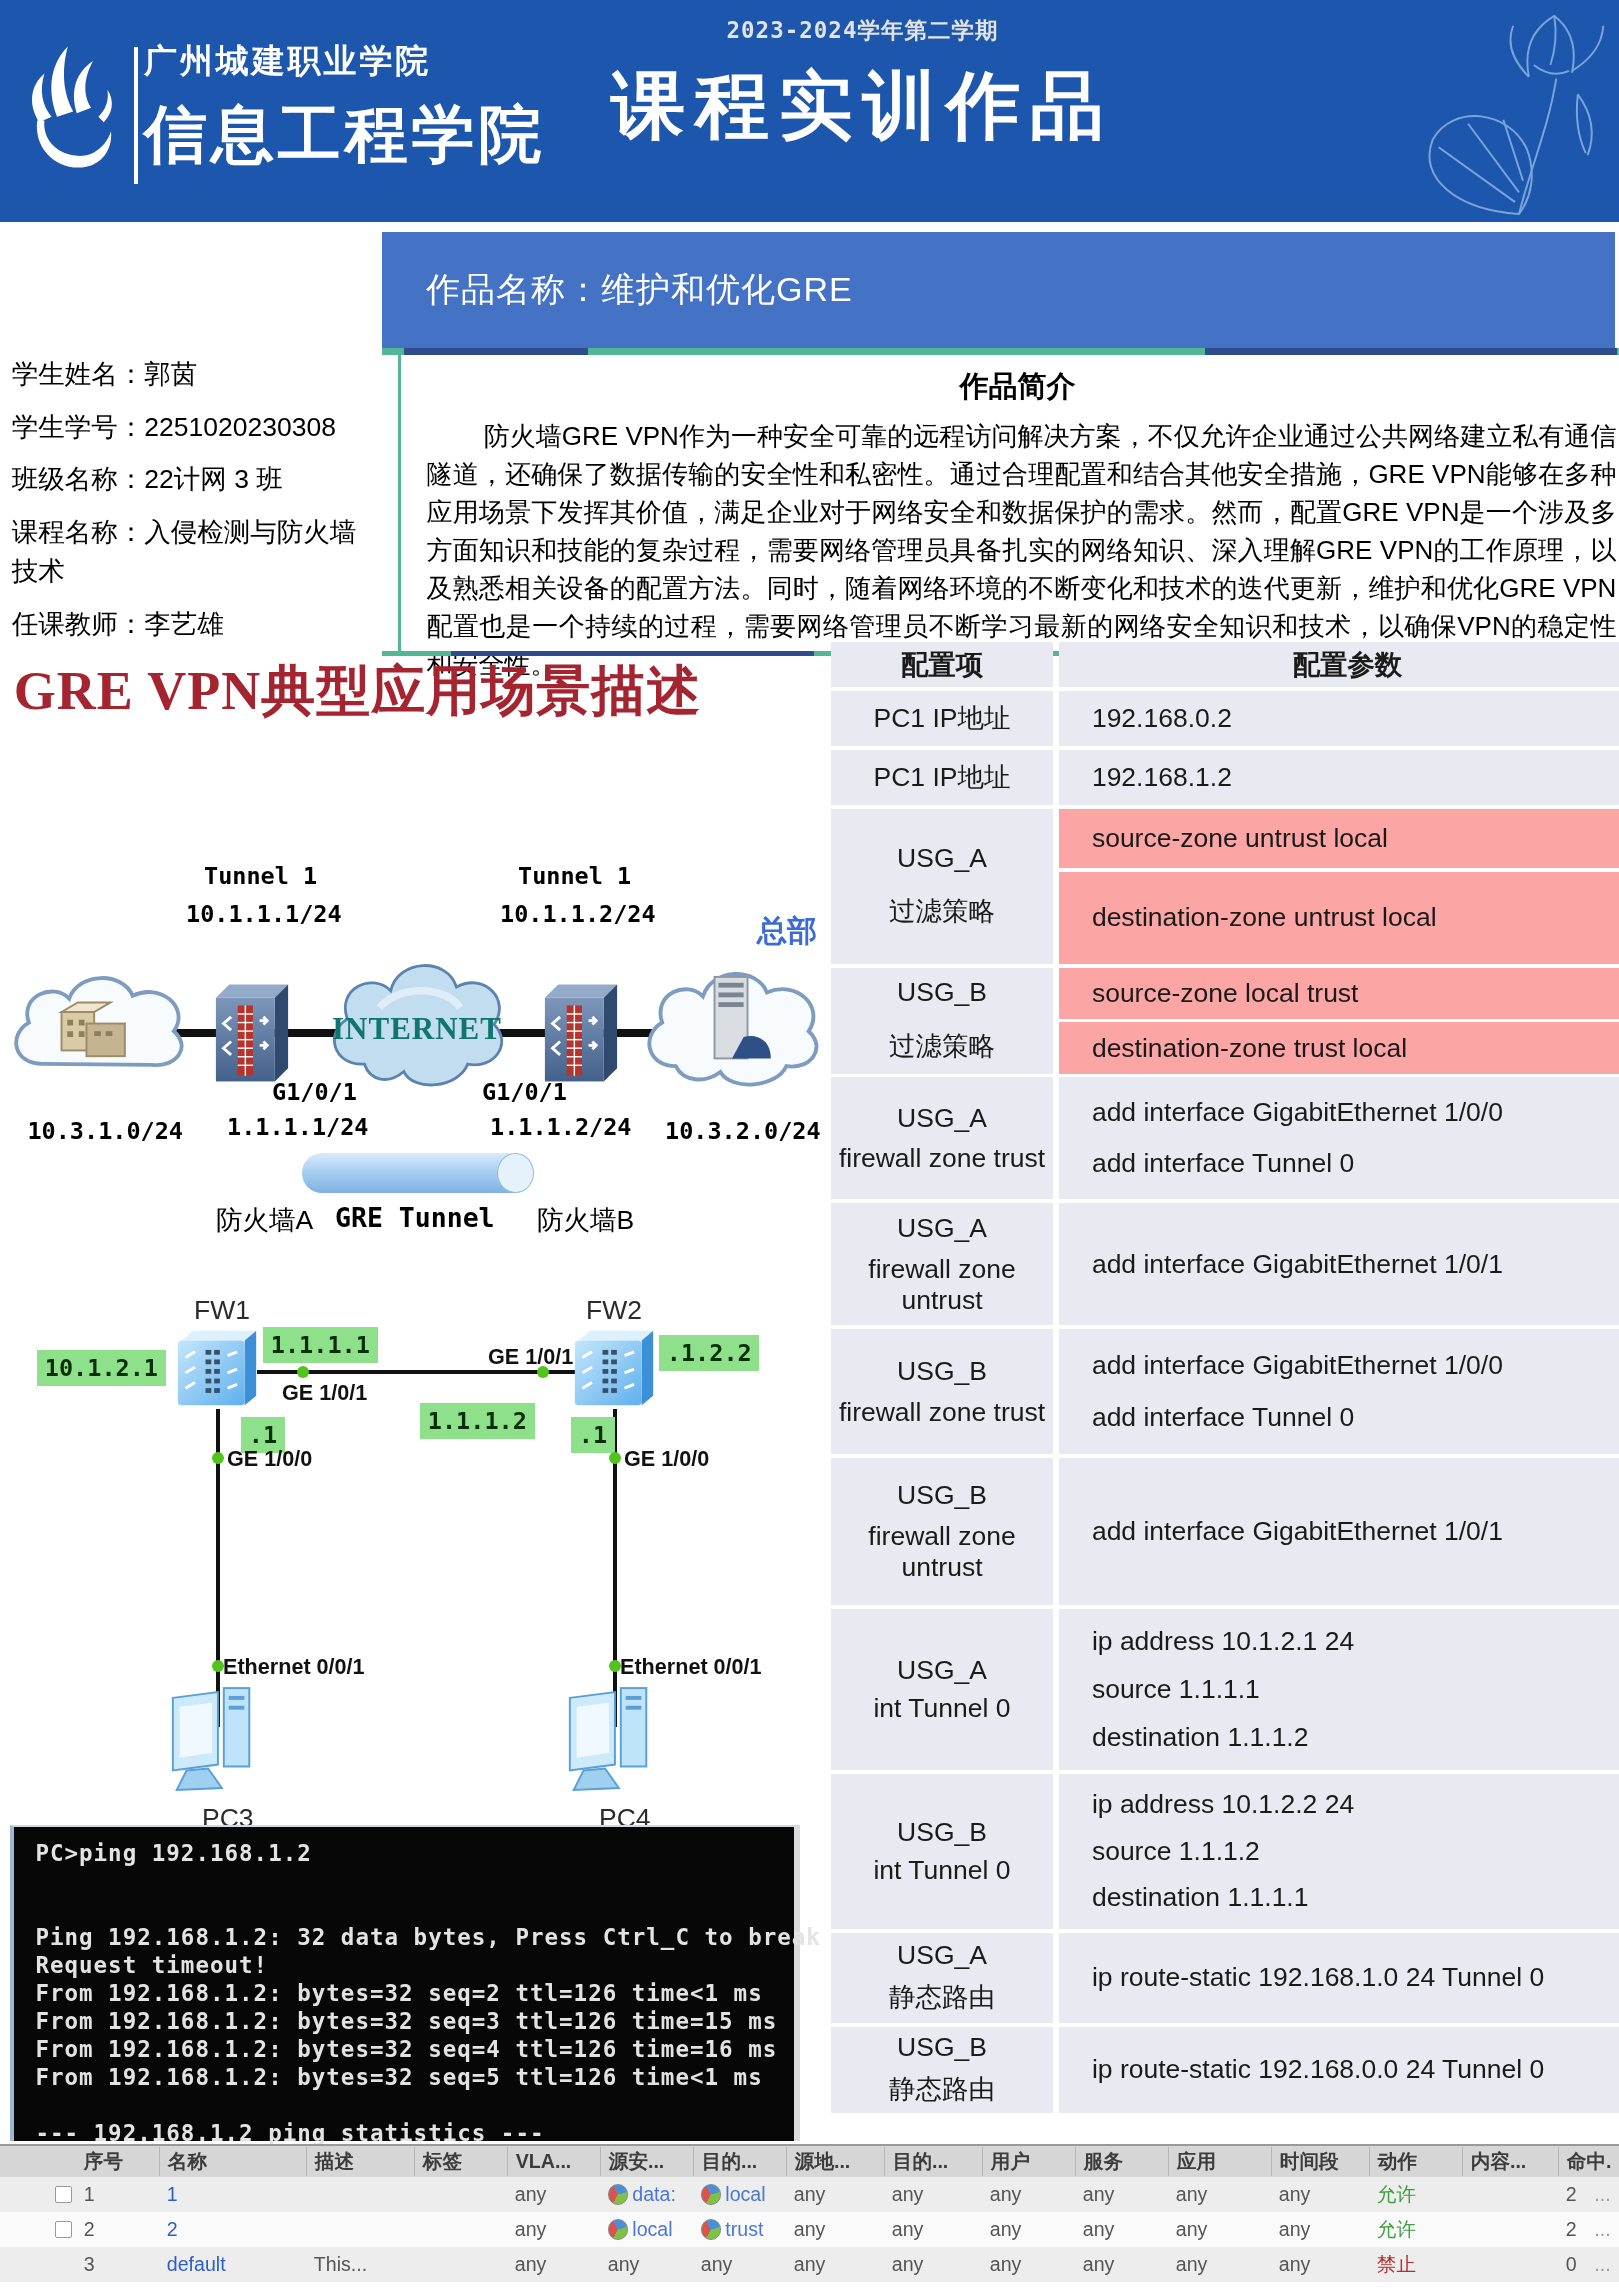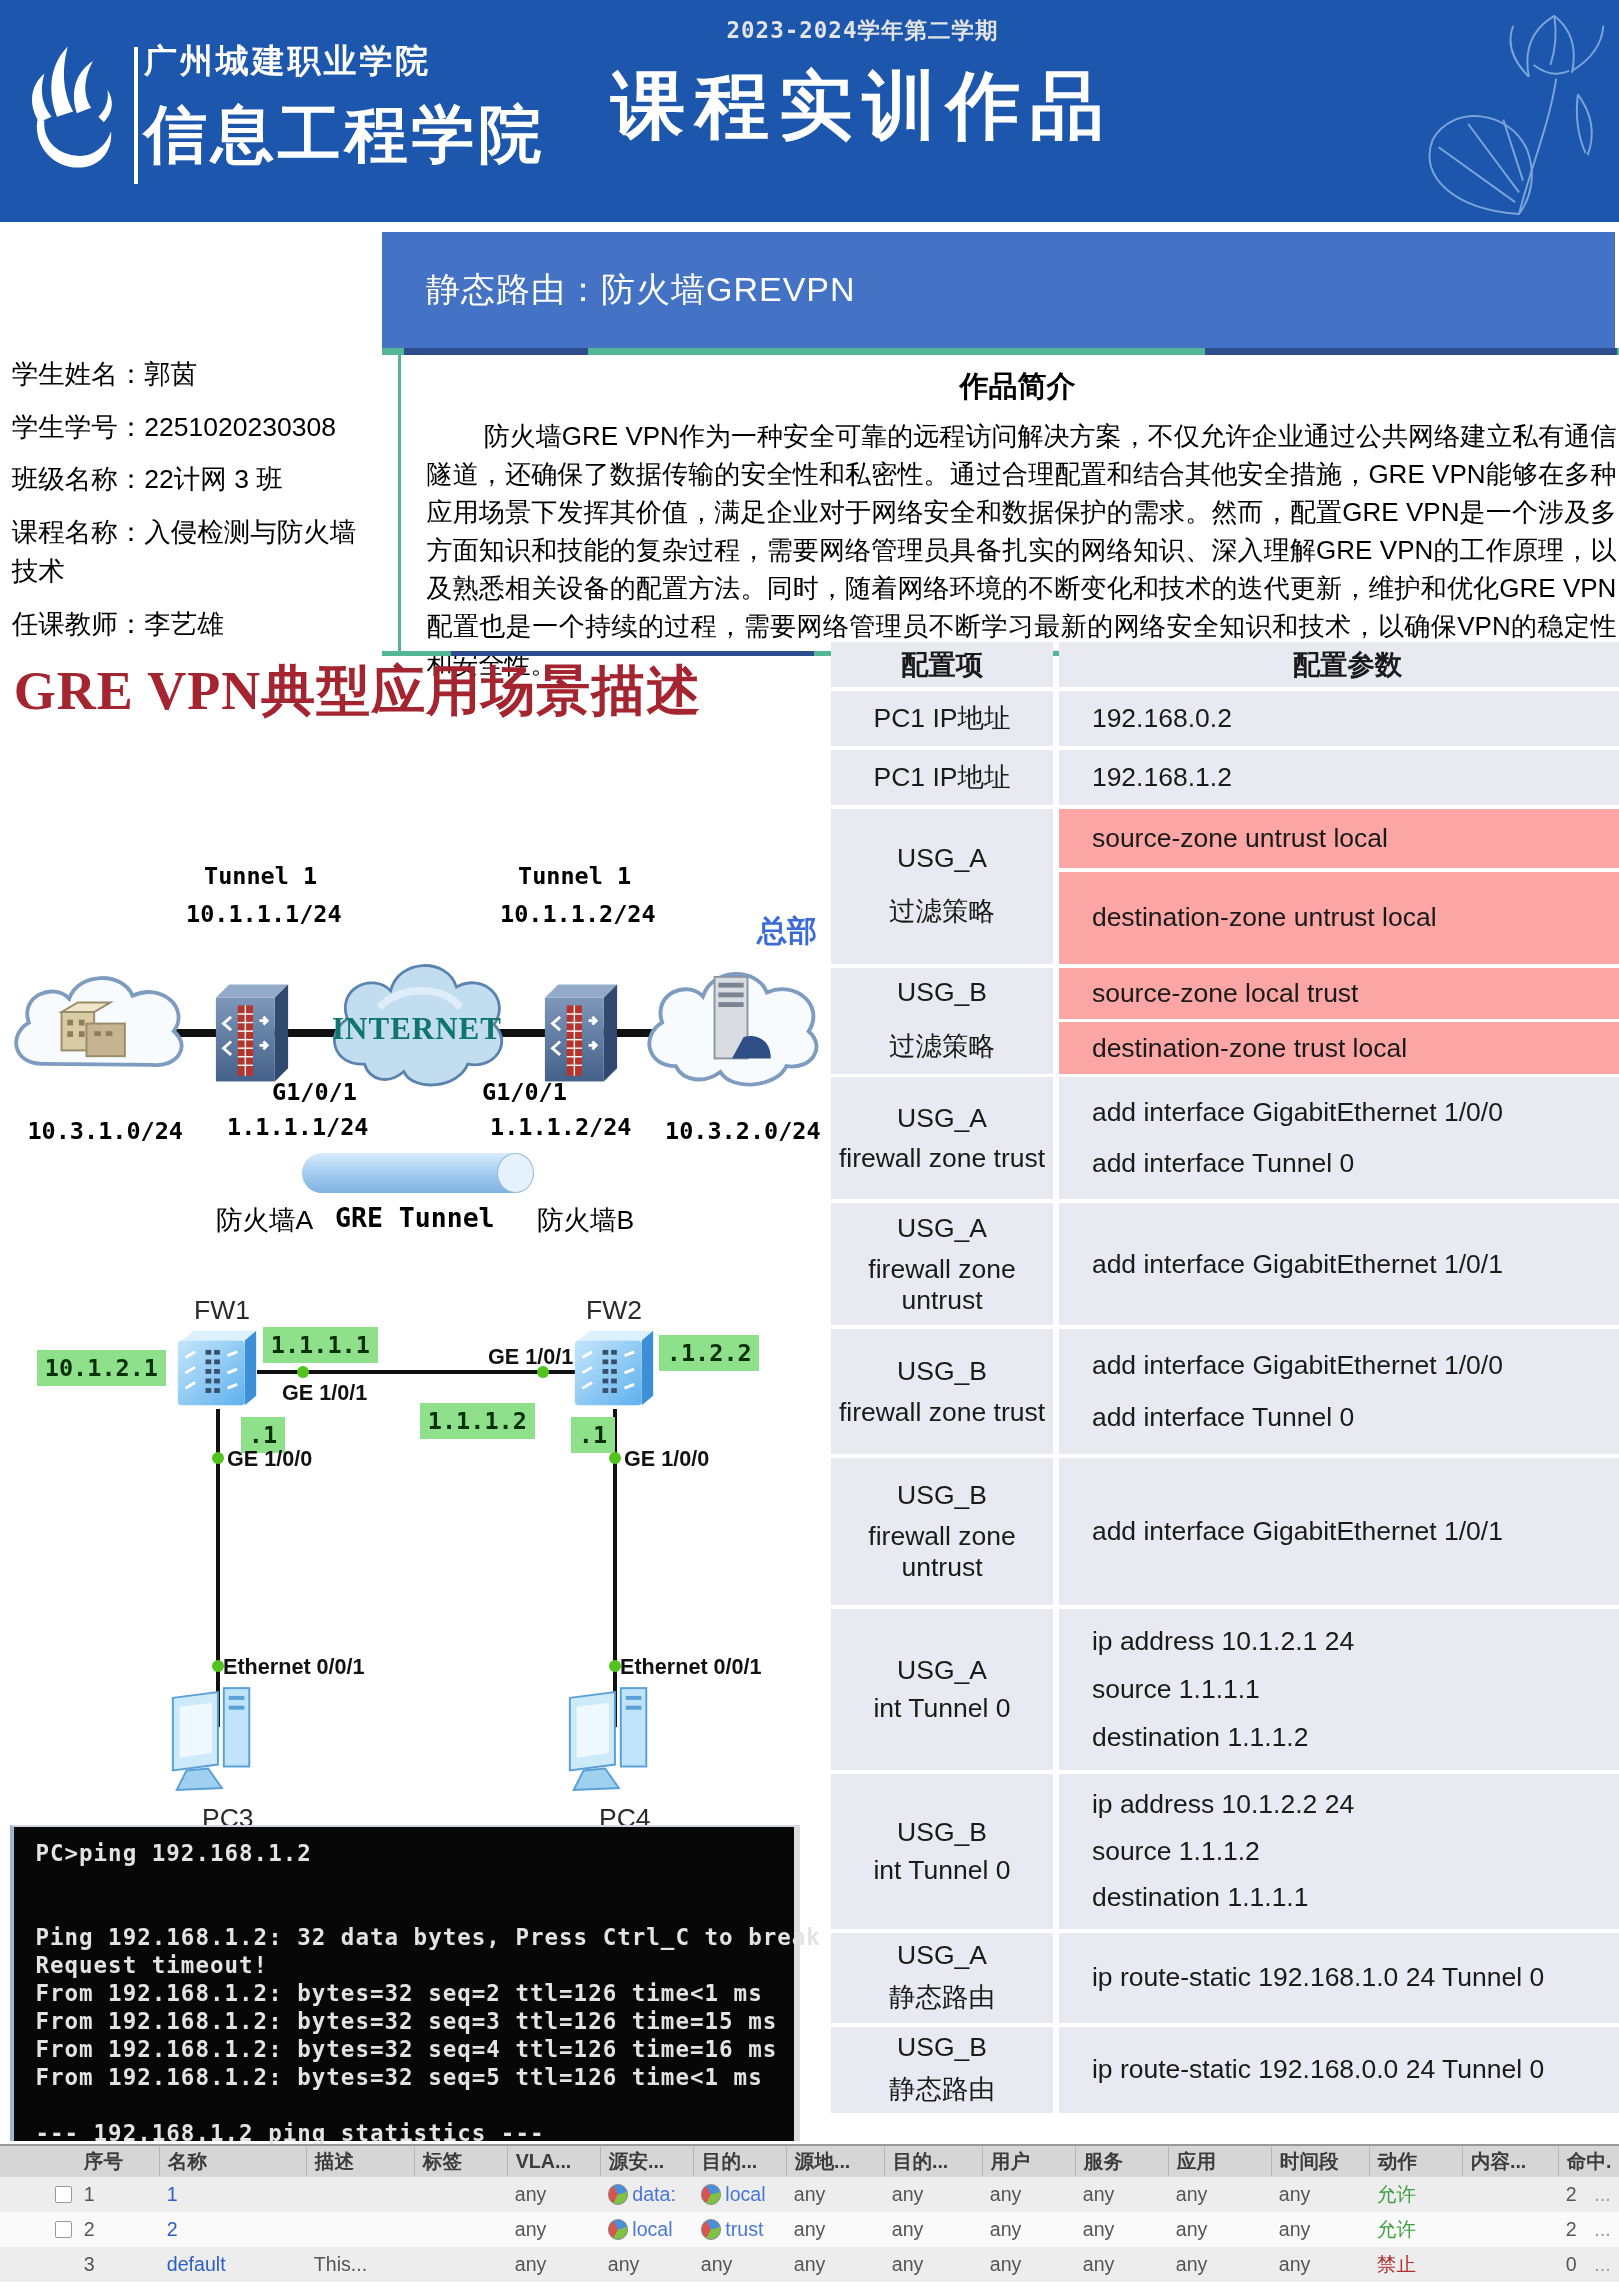--- a/index.html
+++ b/index.html
@@ -126,21 +126,21 @@
         <path d="M184,16 q4,26 -4,50"></path>
         <path d="M186,80 C178,130 160,170 148,218"></path>
         <path d="M148,218 C86,214 44,182 60,142 C80,106 138,112 156,152 C166,178 160,202 148,218 Z"></path>
         <path d="M66,150 L144,206 M96,126 L148,196 M132,122 L152,184"></path>
         <path d="M208,96 q22,30 10,62 M208,96 q-4,34 8,60"></path>
       </g>
     </svg>
   </header>
 
   <div class="title-bar">
-    <span>静态路由：防火墙GREVPN</span>
+    <span>作品名称：维护和优化GRE</span>
   </div>
   <div class="title-underline">
     <span class="navy1"></span>
     <span class="navy2"></span>
   </div>
 
   <div class="student-info">
     <div class="line">学生姓名：郭茵</div>
     <div class="line">学生学号：2251020230308</div>
     <div class="line">班级名称：22计网 3 班</div>

